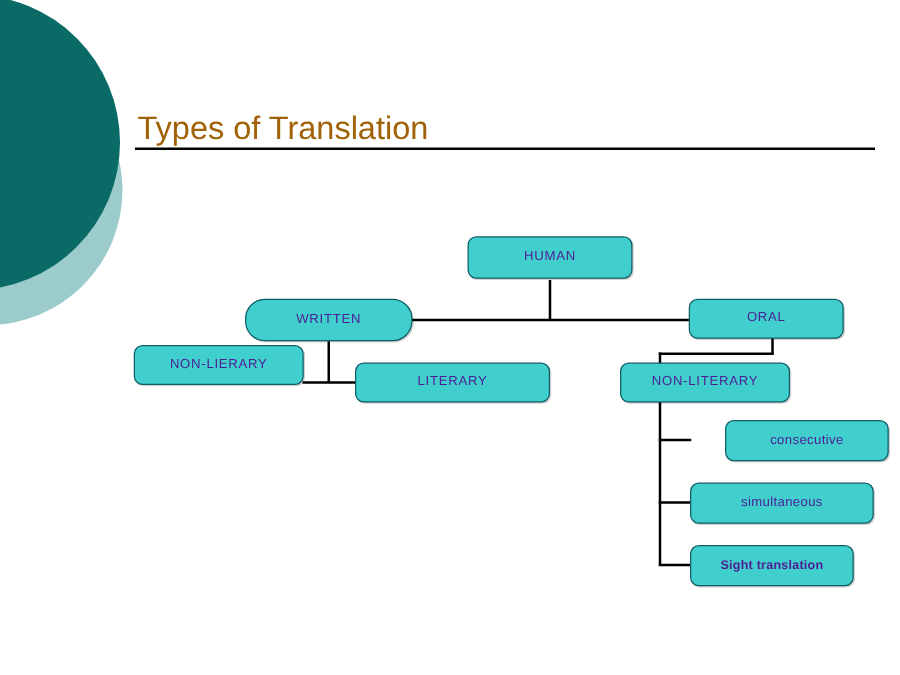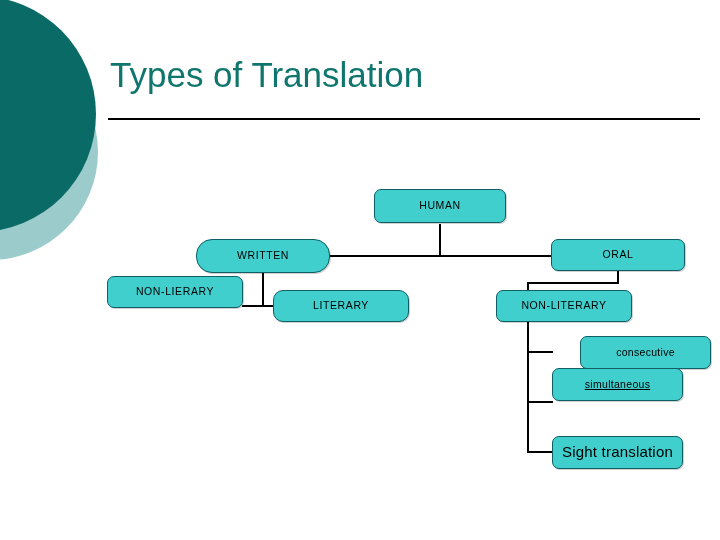--- a/index.html
+++ b/index.html
@@ -33,25 +33,25 @@
     top: -4px;
     width: 236px;
     height: 236px;
     background: #0A6A66;
   }
 
   
   #page-title {
     position: absolute;
     left: 110px;
-    top: 52px;
+    top: 80px;
     width: 592px;
-    font-size: 35px;
+    font-size: 26px;
     line-height: 45px;
-    color: #0f766e;
+    color: #a16207;
     letter-spacing: 0px;
     white-space: nowrap;
   }
   #title-rule {
     position: absolute;
     left: 108px;
     top: 118px;
     width: 592px;
     height: 2px;
     background: #000000;
@@ -67,40 +67,41 @@
   }
   .node {
     position: absolute;
     box-sizing: border-box;
     background: #40CFCD;
     border: 1px solid #0E5F66;
     border-radius: 7px;
     display: flex;
     align-items: center;
     justify-content: center;
-    color: #000000;
+    color: #4c1d95;
     text-align: center;
     z-index: 3;
     box-shadow: 1px 1px 0 rgba(0,0,0,0.18);
   }
   .node-label {
     display: block;
     line-height: 1.1;
   }
   .lbl-caps {
     font-size: 10.5px;
     letter-spacing: 0.6px;
   }
   .lbl-lower {
     font-size: 10.5px;
     letter-spacing: 0.3px;
   }
   .lbl-small {
-    font-size: 15px;
+    font-size: 10px;
     letter-spacing: 0.2px;
+    font-weight: bold;
   }
 
   .conn {
     position: absolute;
     background: #000000;
     z-index: 1;
   }
 </style>
 </head>
 <body>
@@ -133,41 +134,41 @@
     <div class="conn" style="left:527px; top:451px; width:26px; height:2px;"></div>
 
     <div class="node" style="left:374px; top:189px; width:132px; height:34px;">
       <span class="node-label lbl-caps">HUMAN</span>
     </div>
 
     <div class="node" style="left:196px; top:239px; width:134px; height:34px;border-radius:16px;">
       <span class="node-label lbl-caps">WRITTEN</span>
     </div>
 
-    <div class="node" style="left:551px; top:239px; width:134px; height:32px;">
+    <div class="node" style="left:551px; top:239px; width:124px; height:32px;">
       <span class="node-label lbl-caps">ORAL</span>
     </div>
 
     <div class="node" style="left:107px; top:276px; width:136px; height:32px;">
       <span class="node-label lbl-caps">NON-LIERARY</span>
     </div>
 
-    <div class="node" style="left:273px; top:290px; width:136px; height:32px;border-radius:10px;">
+    <div class="node" style="left:284px; top:290px; width:156px; height:32px;">
       <span class="node-label lbl-caps">LITERARY</span>
     </div>
 
     <div class="node" style="left:460px; top:290px; width:136px; height:32px;margin-left:36px;">
       <span class="node-label lbl-caps">NON-LITERARY</span>
     </div>
 
     <div class="node" style="left:580px; top:336px; width:131px; height:33px;">
       <span class="node-label lbl-lower">consecutive</span>
     </div>
 
-    <div class="node" style="left:552px; top:368px; width:131px; height:33px;text-decoration:underline;">
+    <div class="node" style="left:552px; top:386px; width:147px; height:33px;">
       <span class="node-label lbl-lower">simultaneous</span>
     </div>
 
     <div class="node" style="left:552px; top:436px; width:131px; height:33px;">
       <span class="node-label lbl-small">Sight translation</span>
     </div>
 
   </div>
 </div>
 

